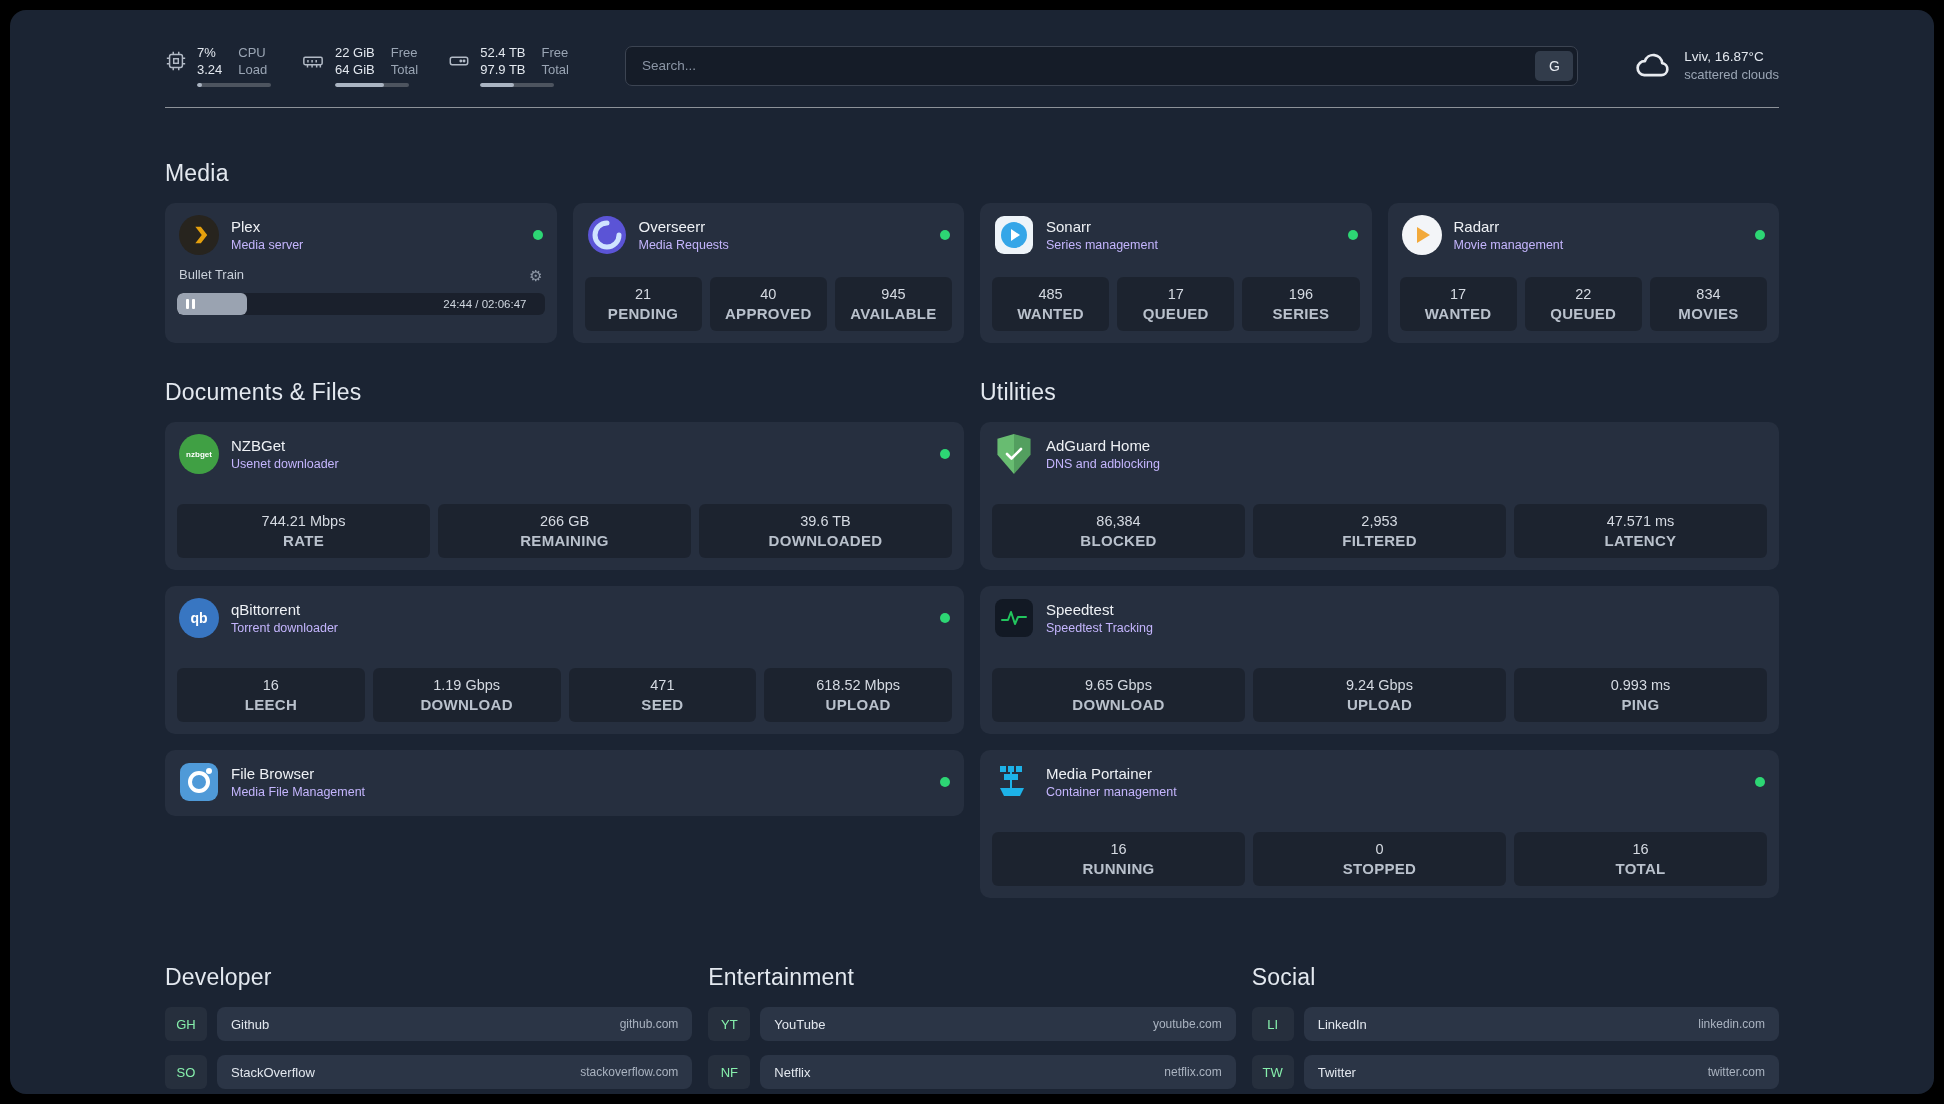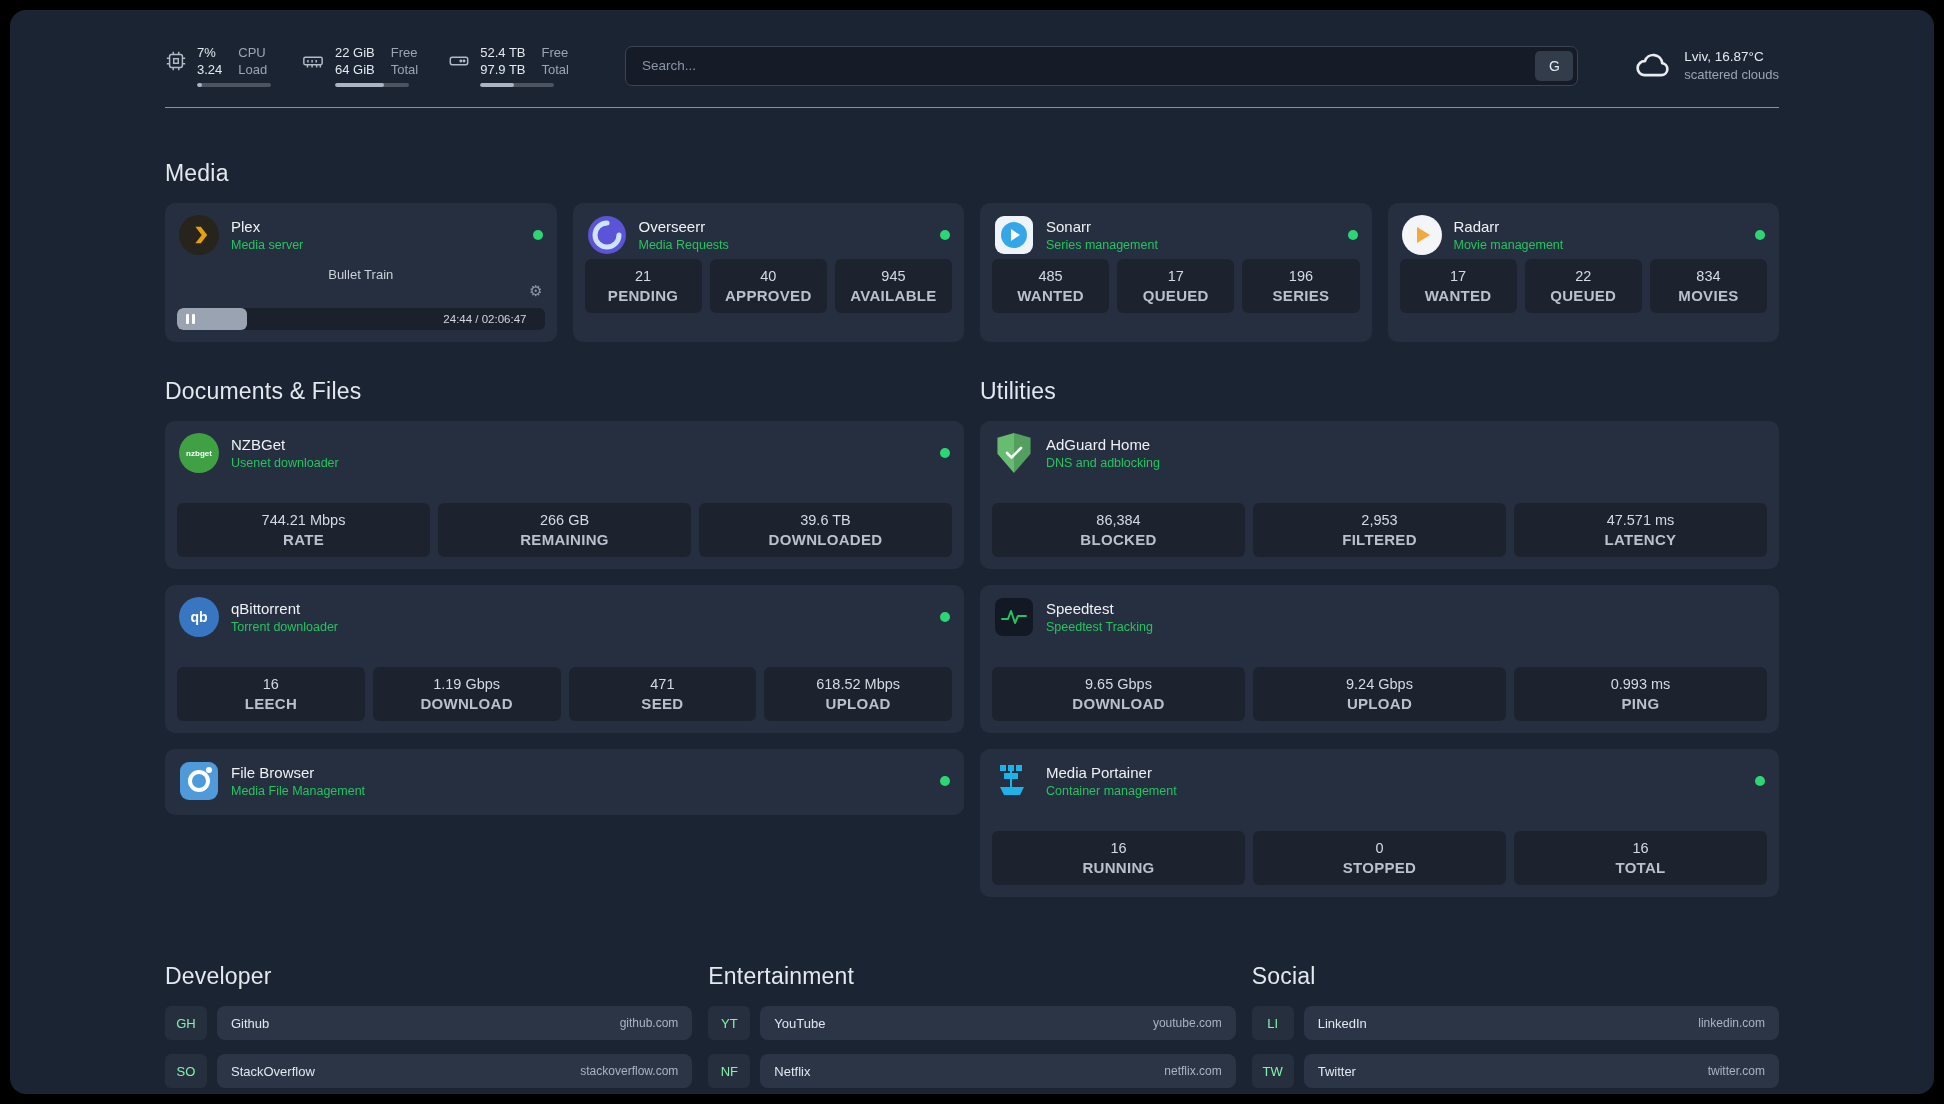--- a/index.html
+++ b/index.html
@@ -33,24 +33,24 @@
   .section-media { margin-top:52px; }
   .media-grid { display:grid; grid-template-columns:repeat(4,1fr); gap:16px; }
   .cols { display:grid; grid-template-columns:1fr 1fr; gap:16px; margin-top:36px; }
   .stack { display:flex; flex-direction:column; gap:16px; }
 
   
   .card { background:#262f3f; border-radius:10px; padding:10px 12px 12px; cursor:pointer; }
   .card-head { display:flex; align-items:center; gap:12px; padding:2px 2px; }
   .head-text { display:flex; flex-direction:column; }
   .svc-name { font-size:15px; color:#eef1f5; line-height:20px; }
-  .svc-desc { font-size:12.5px; color:#22c55e; line-height:17px; }
+  .svc-desc { font-size:12.5px; color:#c4b5fd; line-height:17px; }
   .dot { margin-left:auto; width:10px; height:10px; border-radius:50%; background:#2dd674; flex:none; }
   .stats { display:flex; gap:8px; margin-top:28px; }
-  .media-grid .stats { margin-top:2px; }
+  .media-grid .stats { margin-top:20px; }
   .stat { flex:1; background:rgba(0,0,0,.24); border-radius:6px; text-align:center; padding:8px 2px 9px; }
   .stat-value { font-size:14.5px; color:#d5dae2; line-height:19px; }
   .stat-label { font-size:15px; font-weight:700; color:#b9c1cc; letter-spacing:.3px; margin-top:1px; }
 
   
   .svc-icon { width:40px; height:40px; flex:none; display:flex; align-items:center; justify-content:center; }
   .ic-plex { width:40px;height:40px;border-radius:50%;background:#27241e;display:flex;align-items:center;justify-content:center; }
   .ic-radarr { width:40px;height:40px;border-radius:50%;background:#f3f5f8;display:flex;align-items:center;justify-content:center; }
   .tri-amber { width:0;height:0;border-left:13px solid #f2a93b;border-top:8px solid transparent;border-bottom:8px solid transparent;margin-left:4px; }
   .ic-sonarr { width:38px;height:38px;border-radius:9px;background:#eef4f9;display:flex;align-items:center;justify-content:center; }
@@ -59,21 +59,21 @@
   .ic-nzbget { width:40px;height:40px;border-radius:50%;background:#40a044;display:flex;align-items:center;justify-content:center;color:#fff;font-size:8px;font-weight:700; }
   .ic-qb { width:40px;height:40px;border-radius:50%;background:#3876c2;display:flex;align-items:center;justify-content:center;color:#fff;font-size:14px;font-weight:700; }
   .ic-fb { width:38px;height:38px;border-radius:9px;background:#4f9ad8;position:relative; }
   .fb-ring { position:absolute;left:8px;top:8px;width:22px;height:22px;border:4px solid #fff;border-radius:50%; }
   .fb-dot { position:absolute;right:6px;top:5px;width:6px;height:6px;background:#fff;border-radius:50%; }
   .ic-adguard { width:36px;height:40px;background:linear-gradient(90deg,#68bc71 50%,#539f5f 50%);clip-path:polygon(50% 0%,96% 12%,96% 52%,50% 100%,4% 52%,4% 12%);display:flex;align-items:center;justify-content:center; }
   .ic-speed { width:38px;height:38px;border-radius:8px;background:#121924;display:flex;align-items:center;justify-content:center; }
   .gear { margin-left:auto; color:#8d97a5; font-size:15px; cursor:pointer; }
 
   
-  .np-row { display:flex; align-items:center; margin:10px 2px 8px;flex-direction:column; }
+  .np-row { display:flex; align-items:flex-start; margin:10px 2px 8px; }
   .np-title { font-size:13px; color:#c9d0da; }
   .np-bar { position:relative; height:22px; border-radius:6px; background:rgba(0,0,0,.3); overflow:hidden; display:flex; align-items:center; }
   .np-fill { position:absolute; left:0; top:0; bottom:0; background:#9aa3b1; border-radius:6px; }
   .np-pause { position:relative; display:flex; gap:3px; margin-left:9px; }
   .np-pause span { display:block; width:3px; height:10px; background:#fff; border-radius:1px; }
   .np-time { margin-left:auto; position:relative; font-size:11.5px; color:#cfd6df; padding-right:18px; }
 
   
   .bm-grid { display:grid; grid-template-columns:repeat(3,1fr); gap:16px; margin-top:66px; }
   .bm-rows { display:flex; flex-direction:column; gap:14px; }

